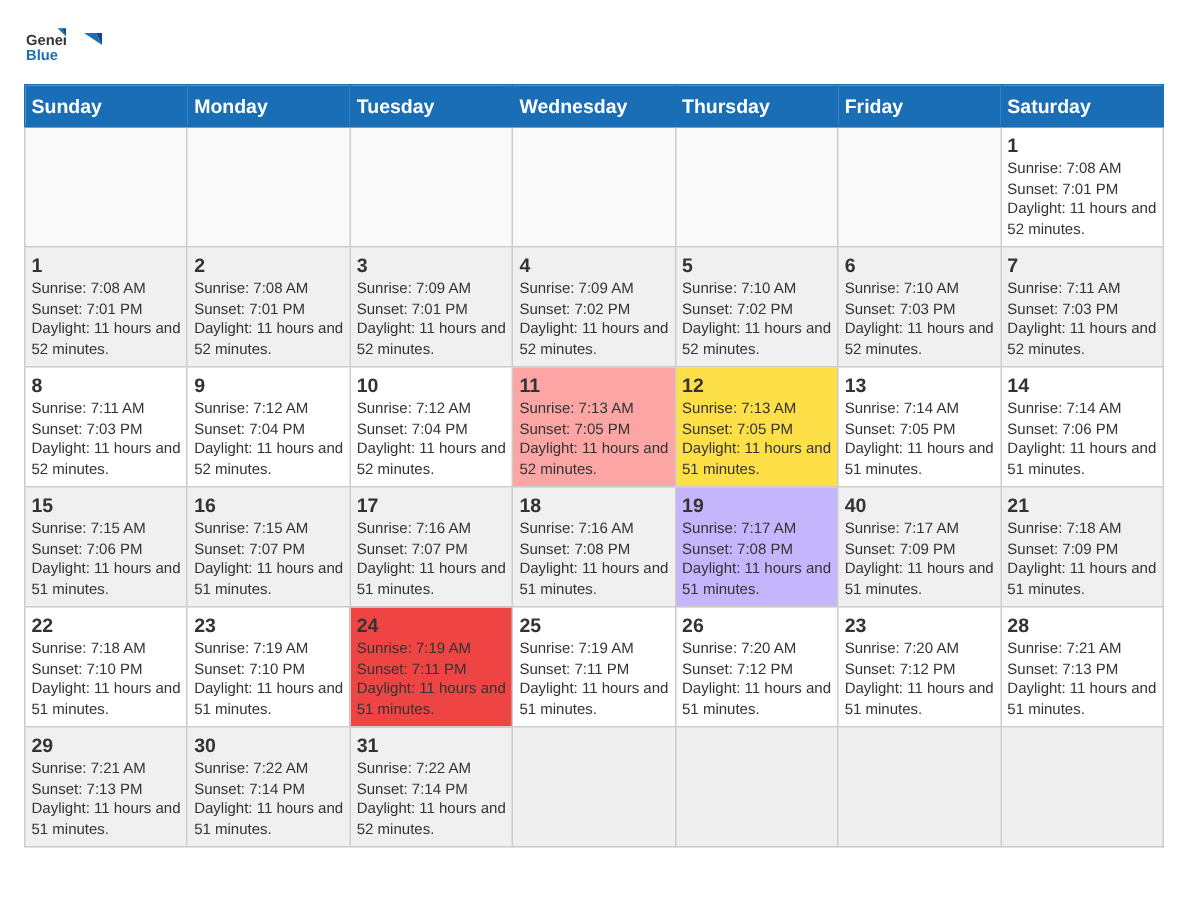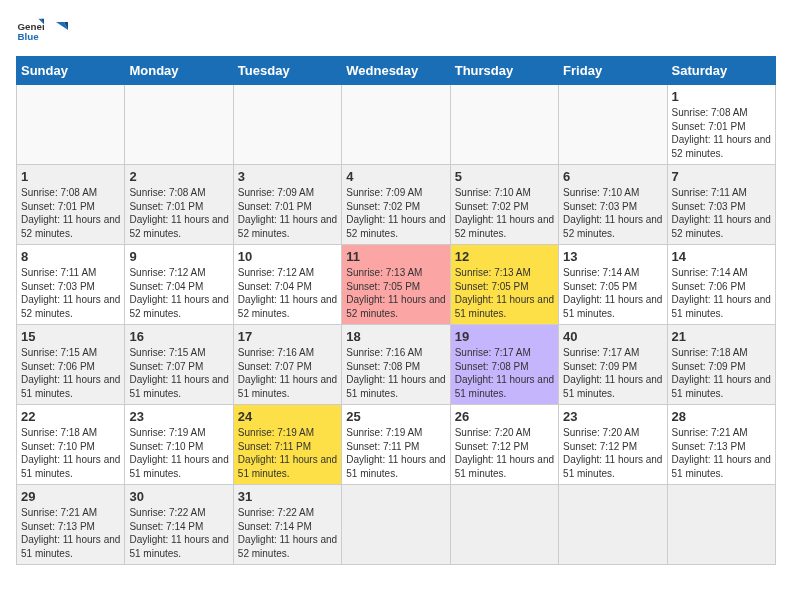--- a/index.html
+++ b/index.html
@@ -166,21 +166,21 @@
         <td style="background: rgb(240, 240, 240);"><span class="day-num">16</span><span class="day-info">Sunrise: 7:15 AM<br>Sunset: 7:07 PM<br>Daylight: 11 hours and 51 minutes.</span></td>
         <td style="background: rgb(240, 240, 240);"><span class="day-num">17</span><span class="day-info">Sunrise: 7:16 AM<br>Sunset: 7:07 PM<br>Daylight: 11 hours and 51 minutes.</span></td>
         <td style="background: rgb(240, 240, 240);"><span class="day-num">18</span><span class="day-info">Sunrise: 7:16 AM<br>Sunset: 7:08 PM<br>Daylight: 11 hours and 51 minutes.</span></td>
         <td style="background: #c4b5fd;"><span class="day-num">19</span><span class="day-info">Sunrise: 7:17 AM<br>Sunset: 7:08 PM<br>Daylight: 11 hours and 51 minutes.</span></td>
         <td style="background: rgb(240, 240, 240);"><span class="day-num">40</span><span class="day-info">Sunrise: 7:17 AM<br>Sunset: 7:09 PM<br>Daylight: 11 hours and 51 minutes.</span></td>
         <td style="background: rgb(240, 240, 240);"><span class="day-num">21</span><span class="day-info">Sunrise: 7:18 AM<br>Sunset: 7:09 PM<br>Daylight: 11 hours and 51 minutes.</span></td>
       </tr>
       <tr>
         <td style="background: rgb(255, 255, 255);"><span class="day-num">22</span><span class="day-info">Sunrise: 7:18 AM<br>Sunset: 7:10 PM<br>Daylight: 11 hours and 51 minutes.</span></td>
         <td style="background: rgb(255, 255, 255);"><span class="day-num">23</span><span class="day-info">Sunrise: 7:19 AM<br>Sunset: 7:10 PM<br>Daylight: 11 hours and 51 minutes.</span></td>
-        <td style="background: #fde047;"><span class="day-num">24</span><span class="day-info">Sunrise: 7:19 AM<br>Sunset: 7:11 PM<br>Daylight: 11 hours and 51 minutes.</span></td>
+        <td style="background: #ef4444;"><span class="day-num">24</span><span class="day-info">Sunrise: 7:19 AM<br>Sunset: 7:11 PM<br>Daylight: 11 hours and 51 minutes.</span></td>
         <td style="background: rgb(255, 255, 255);"><span class="day-num">25</span><span class="day-info">Sunrise: 7:19 AM<br>Sunset: 7:11 PM<br>Daylight: 11 hours and 51 minutes.</span></td>
         <td style="background: rgb(255, 255, 255);"><span class="day-num">26</span><span class="day-info">Sunrise: 7:20 AM<br>Sunset: 7:12 PM<br>Daylight: 11 hours and 51 minutes.</span></td>
         <td style="background: rgb(255, 255, 255);"><span class="day-num">23</span><span class="day-info">Sunrise: 7:20 AM<br>Sunset: 7:12 PM<br>Daylight: 11 hours and 51 minutes.</span></td>
         <td style="background: rgb(255, 255, 255);"><span class="day-num">28</span><span class="day-info">Sunrise: 7:21 AM<br>Sunset: 7:13 PM<br>Daylight: 11 hours and 51 minutes.</span></td>
       </tr>
       <tr>
         <td style="background: rgb(240, 240, 240);"><span class="day-num">29</span><span class="day-info">Sunrise: 7:21 AM<br>Sunset: 7:13 PM<br>Daylight: 11 hours and 51 minutes.</span></td>
         <td style="background: rgb(240, 240, 240);"><span class="day-num">30</span><span class="day-info">Sunrise: 7:22 AM<br>Sunset: 7:14 PM<br>Daylight: 11 hours and 51 minutes.</span></td>
         <td style="background: rgb(240, 240, 240);"><span class="day-num">31</span><span class="day-info">Sunrise: 7:22 AM<br>Sunset: 7:14 PM<br>Daylight: 11 hours and 52 minutes.</span></td>
         <td class="empty-cell" style="background: rgb(239, 239, 239);"></td>

